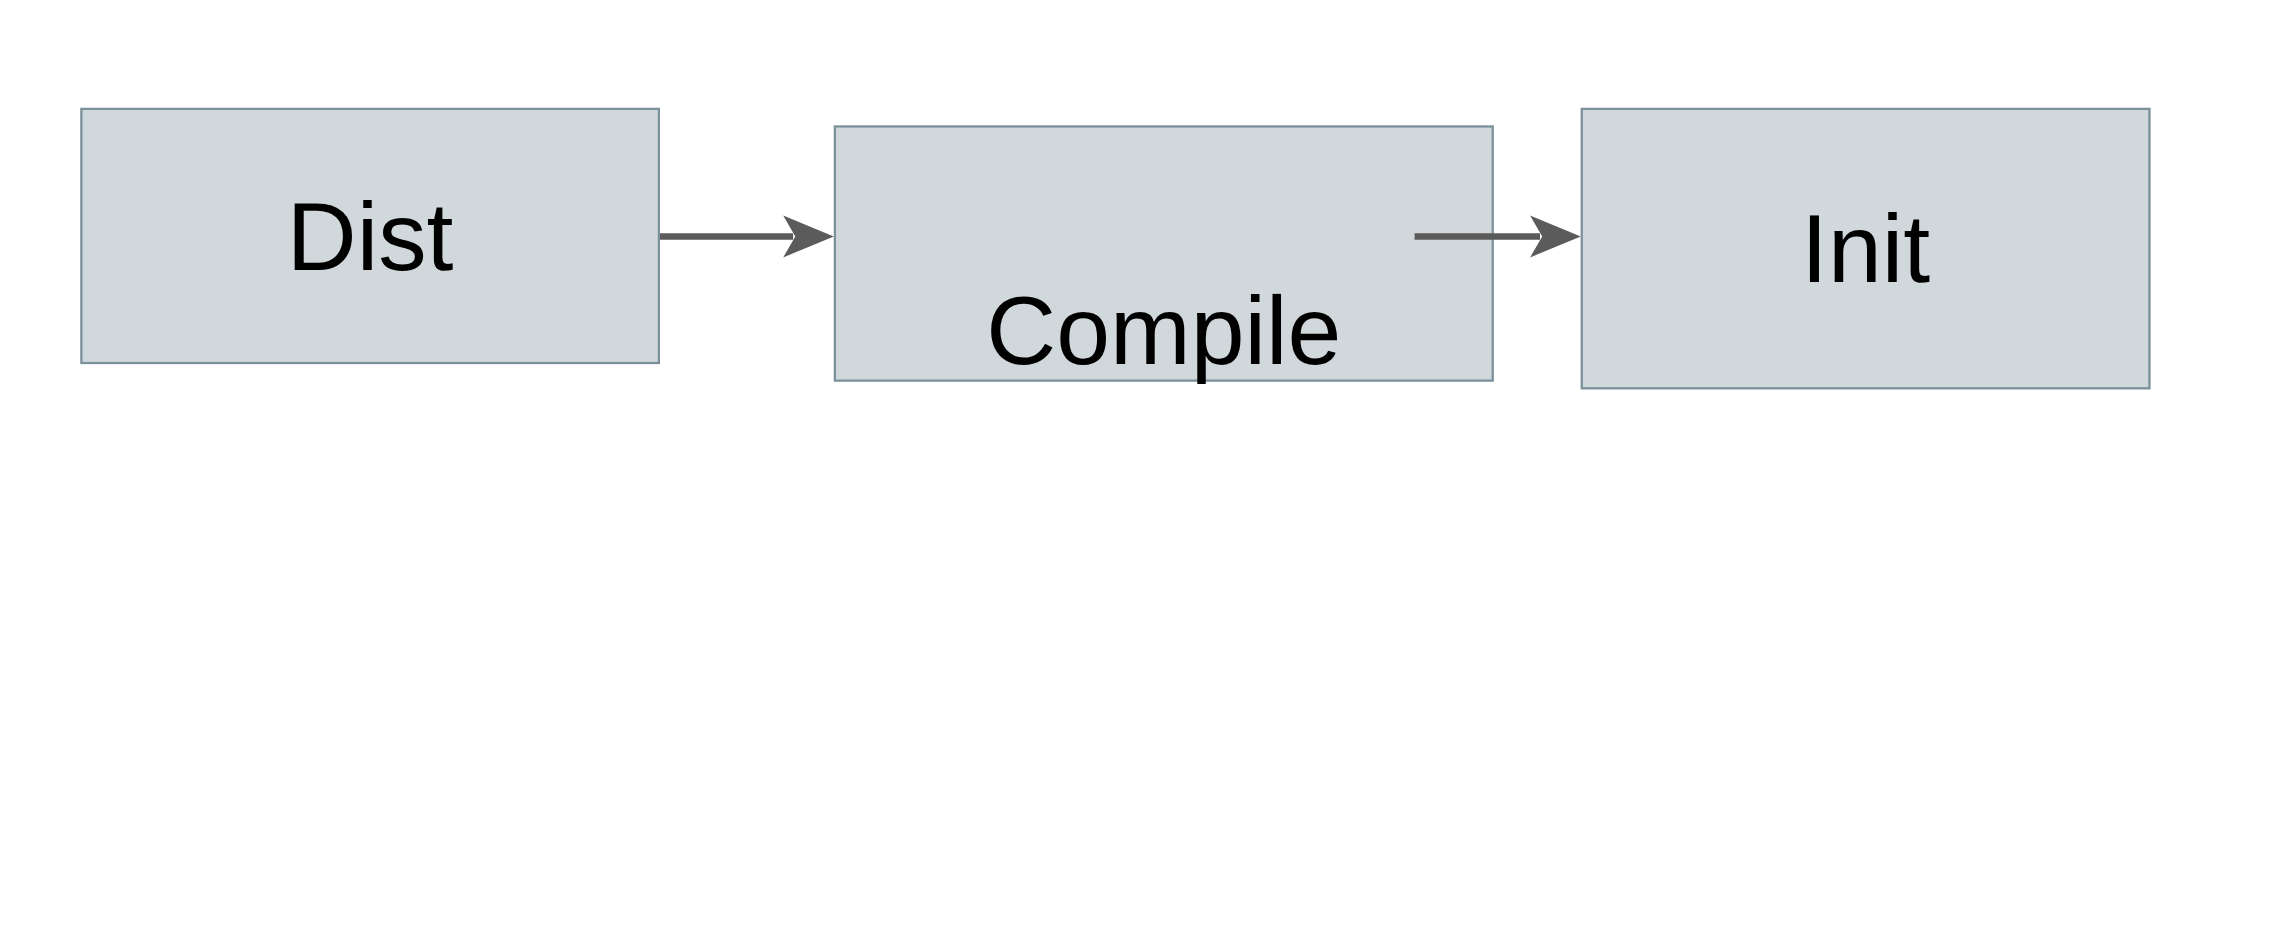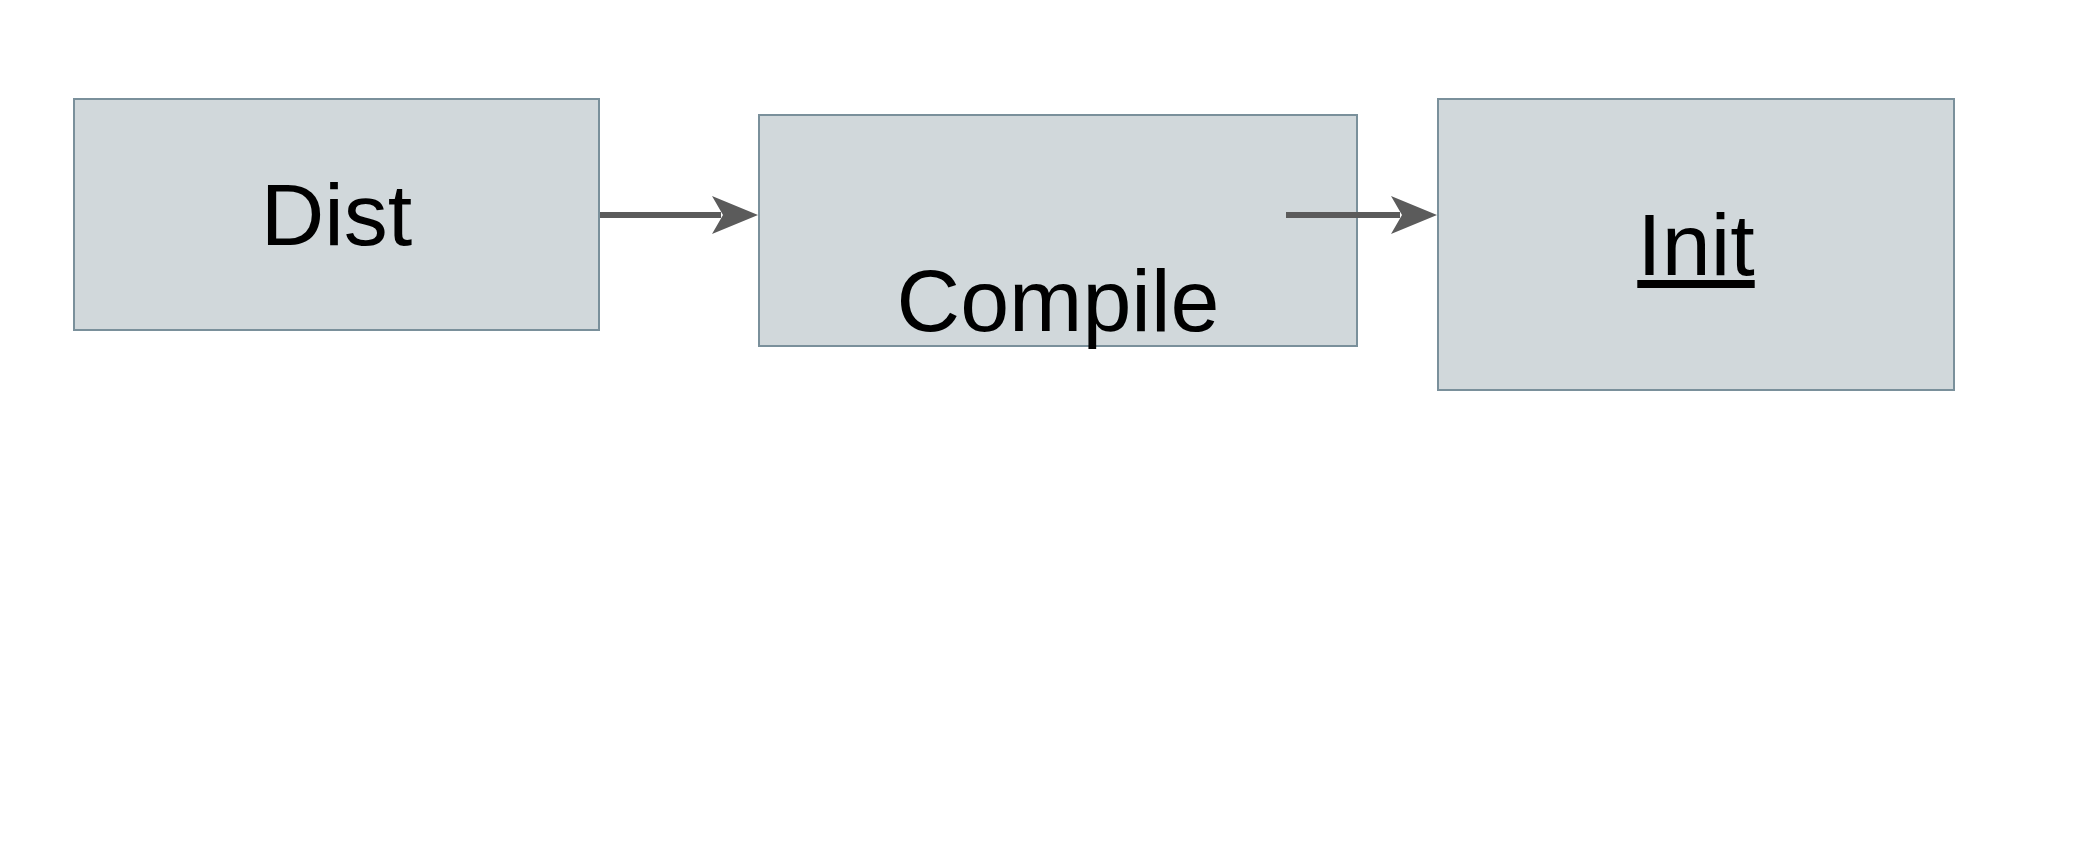--- a/index.html
+++ b/index.html
@@ -41,21 +41,21 @@
 </head>
 <body>
 
 <div class="canvas" id="diagram-canvas">
     <div class="node" style="left: 73px; top: 98px; width: 527px; height: 233px;">
       <span class="node-label">Dist</span>
     </div>
     <div class="node" style="left: 758px; top: 114px; width: 600px; height: 233px; align-items: flex-end;">
       <span class="node-label">Compile</span>
     </div>
-    <div class="node" style="left: 1437px; top: 98px; width: 518px; height: 293px; text-decoration: underline;">
+    <div class="node" style="left: 1437px; top: 98px; width: 518px; height: 256px;">
       <span class="node-label">Init</span>
     </div>
     <svg class="edge" width="158" height="60" viewBox="0 0 158 60" style="left: 600px; top: 184.5px;">
       <line x1="0" y1="30" x2="121" y2="30" stroke="#5b5b5b" stroke-width="6"></line>
       <path d="M 158 30 L 112 11 L 123 30 L 112 49 Z" fill="#5b5b5b"></path>
     </svg>
     <svg class="edge" width="151" height="60" viewBox="0 0 151 60" style="left: 1286px; top: 184.5px;">
       <line x1="0" y1="30" x2="114" y2="30" stroke="#5b5b5b" stroke-width="6"></line>
       <path d="M 151 30 L 105 11 L 116 30 L 105 49 Z" fill="#5b5b5b"></path>
     </svg>

